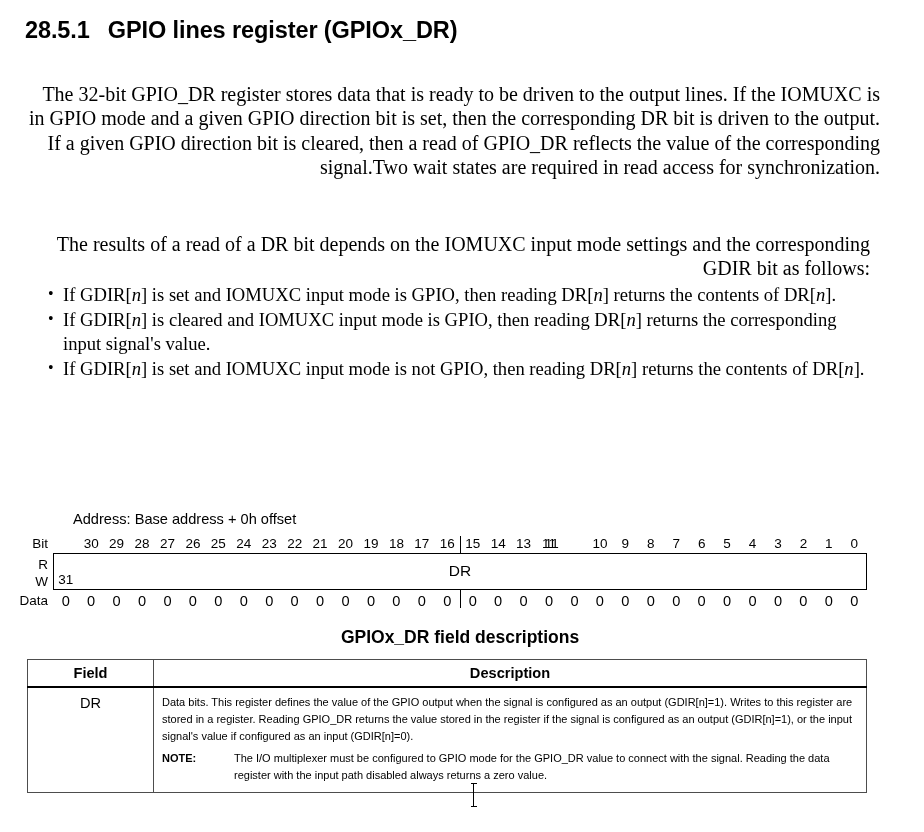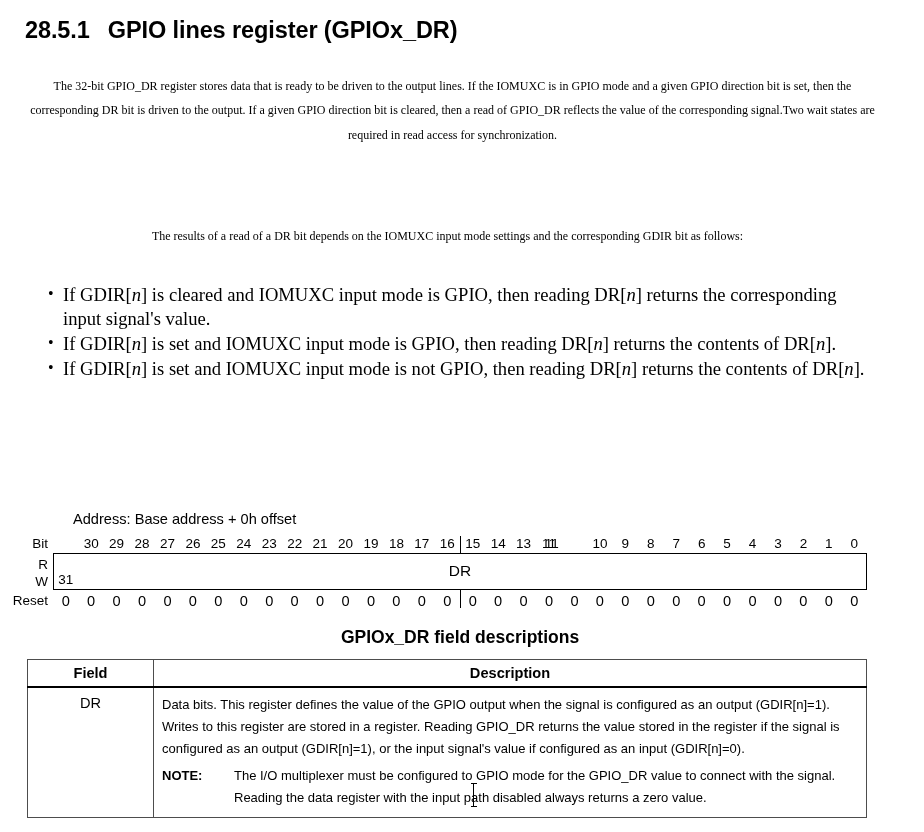--- a/index.html
+++ b/index.html
@@ -33,23 +33,23 @@
     font-size: 23.5px;
     letter-spacing: -0.1px;
     white-space: nowrap;
   }
   .heading .num { margin-right: 18px; }
 
   
   .para {
     position: absolute;
     left: 25px;
-    font-size: 12px;
+    font-size: 20px;
     line-height: 24.4px;
-    text-align: center;
+    text-align: right;
   }
   #para1 { top: 62px; width: 855px; }
   #para2 { top: 212px; width: 845px; }
 
   
   .bullets {
     position: absolute;
     left: 48px;
     top: 283px;
     width: 830px;
@@ -175,22 +175,22 @@
     text-align: center;
     padding: 5px 0 5px 0;
   }
   .col-field { width: 125px; }
   .fieldtable td.cell-field {
     text-align: center;
     font-size: 14.6px;
     padding: 7px 0 0 0;
   }
   .fieldtable td.cell-desc {
-    font-size: 13px;
-    line-height: 22px;
+    font-size: 11px;
+    line-height: 17px;
     padding: 6px 6px 8px 8px;
     text-align: left;
   }
   .note-block {
     margin-top: 5px;
     position: relative;
     padding-left: 72px;
   }
   .note-label {
     position: absolute;
@@ -226,32 +226,32 @@
 
   <div class="heading">
     <span class="num">28.5.1</span><span>GPIO lines register (GPIOx_DR)</span>
   </div>
 
   <p class="para" id="para1">The 32-bit GPIO_DR register stores data that is ready to be driven to the output lines. If the IOMUXC is in GPIO mode and a given GPIO direction bit is set, then the corresponding DR bit is driven to the output. If a given GPIO direction bit is cleared, then a read of GPIO_DR reflects the value of the corresponding signal.Two wait states are required in read access for synchronization.</p>
 
   <p class="para" id="para2">The results of a read of a DR bit depends on the IOMUXC input mode settings and the corresponding GDIR bit as follows:</p>
 
   <ul class="bullets">
+    <li><span>If GDIR[<i>n</i>] is set and IOMUXC input mode is GPIO, then reading DR[<i>n</i>] returns the contents of DR[<i>n</i>].</span></li>
     <li><span>If GDIR[<i>n</i>] is cleared and IOMUXC input mode is GPIO, then reading DR[<i>n</i>] returns the corresponding input signal's value.</span></li>
-    <li><span>If GDIR[<i>n</i>] is set and IOMUXC input mode is GPIO, then reading DR[<i>n</i>] returns the contents of DR[<i>n</i>].</span></li>
     <li><span>If GDIR[<i>n</i>] is set and IOMUXC input mode is not GPIO, then reading DR[<i>n</i>] returns the contents of DR[<i>n</i>].</span></li>
   </ul>
 
   <div class="addr-line">Address: Base address + 0h offset</div>
 
   <div class="regdiag">
     <div class="reg-rowlabel" id="lbl-bit">Bit</div>
     <div class="reg-rowlabel" id="lbl-r">R</div>
     <div class="reg-rowlabel" id="lbl-w">W</div>
-    <div class="reg-rowlabel" id="lbl-reset">Reset</div>
+    <div class="reg-rowlabel" id="lbl-reset">Data</div>
 
     <div class="reg-box">
       <div class="fieldname">DR</div>
     </div>
 
     <div class="divider" id="div-top" style="left: 460px;"></div>
     <div class="divider" id="div-bottom" style="left: 460px;"></div>
 
     <div id="bit-labels">
         <div class="bit-cell" style="left: 52.9688px; margin-top: 36px;">31</div>

